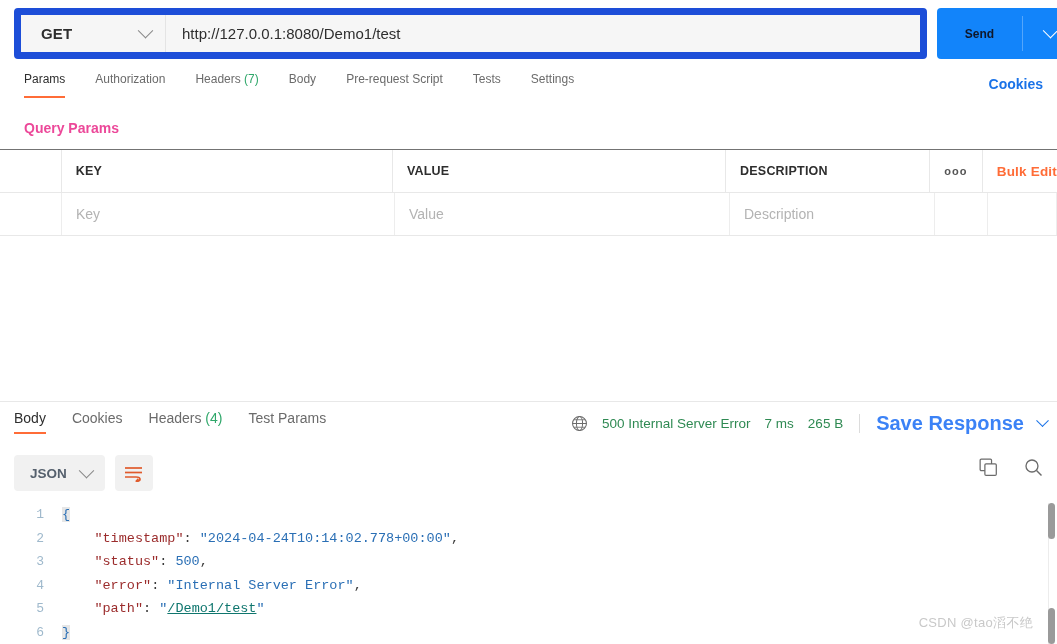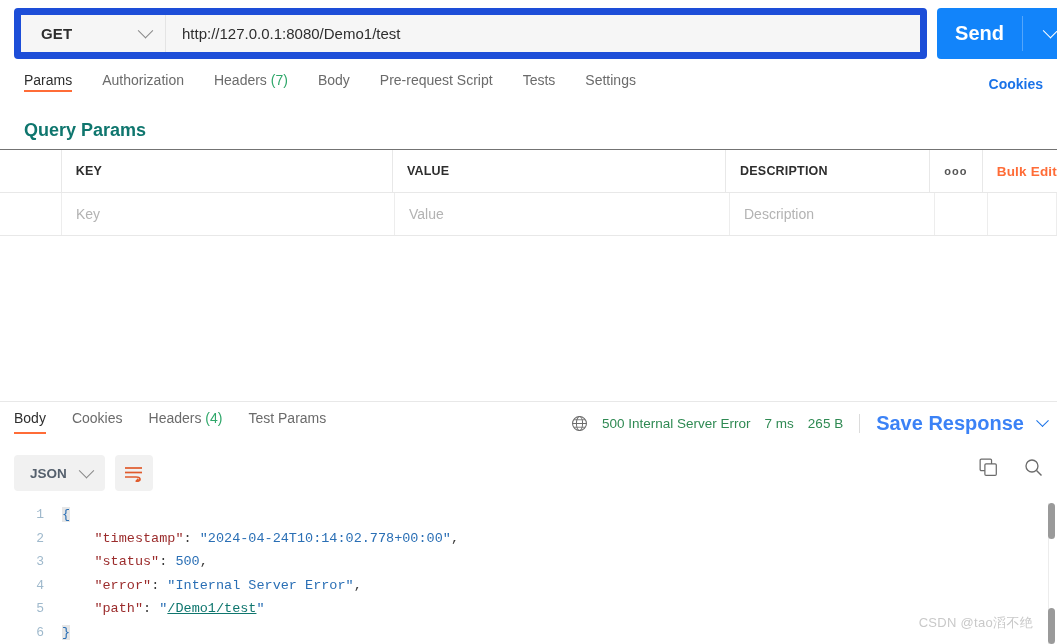--- a/index.html
+++ b/index.html
@@ -32,50 +32,50 @@
     flex: 1; display: flex; align-items: center; padding: 0 16px;
     font-size: 15px; color: #2e2e2e; cursor: text; background: transparent;
   }
   .send-wrap {
     position: absolute; left: 937px; top: 8px; height: 51px; width: 140px;
     display: flex; align-items: stretch; border-radius: 4px; overflow: hidden;
     background: #1284fa;
   }
   .send-btn {
     width: 85px; display: flex; align-items: center; justify-content: center;
-    color: #ffffff; font-size: 20px; font-weight: 700; cursor: pointer;
+    color: #0f172a; font-size: 12px; font-weight: 700; cursor: pointer;
   }
   .send-div { width: 1px; background: rgba(255,255,255,.28); margin: 8px 0; }
   .send-caret { flex:1; display:flex; align-items:center; justify-content:center; cursor:pointer; }
   .chev-w { width: 11px; height: 11px; border-right: 1.8px solid #fff; border-bottom: 1.8px solid #fff;
             transform: rotate(45deg) translate(-2px,-2px); }
 
   
   .req-tabs {
     position: absolute; left: 0; top: 72px; width: 1057px; height: 38px;
     display: flex; align-items: flex-start; padding-left: 24px;
   }
   .rtab {
-    font-size: 14px; color: #6b6b6b; margin-right: 30px; cursor: pointer;
-    padding-bottom: 4px; position: relative; white-space: nowrap;
+    font-size: 12px; color: #6b6b6b; margin-right: 30px; cursor: pointer;
+    padding-bottom: 12px; position: relative; white-space: nowrap;
   }
   .rtab.active { color: #2e2e2e; font-weight: 400; }
   .rtab.active::after {
     content:""; position:absolute; left:0; right:0; bottom:0; height:2.5px; background:#ff6c37;
   }
   .cnt { color: #2fa76a; }
   .cookies-link {
     position: absolute; right: 14px; top: 76px;
     font-size: 14px; color: #1a73e8; font-weight: 700; cursor: pointer;
   }
 
   
   .qp-title {
     position: absolute; left: 24px; top: 120px;
-    font-size: 18px; font-weight: 700; color: #0f766e;
+    font-size: 14px; font-weight: 700; color: #ec4899;
   }
   .qp-table {
     position: absolute; left: 0; top: 149px; width: 1057px;
     border-top: 1px solid #737373;
   }
   .qp-row { display: flex; height: 43px; border-bottom: 1px solid #e8e8e8; }
   .qp-head .cell { font-size: 12.5px; font-weight: 700; color: #2e2e2e; letter-spacing: .2px; }
   .cell { display:flex; align-items:center; border-right:1px solid #e8e8e8; padding: 0 0 0 14px; }
   .c-check { width: 62px; border-right:1px solid #e8e8e8; }
   .c-key { width: 333px; }

